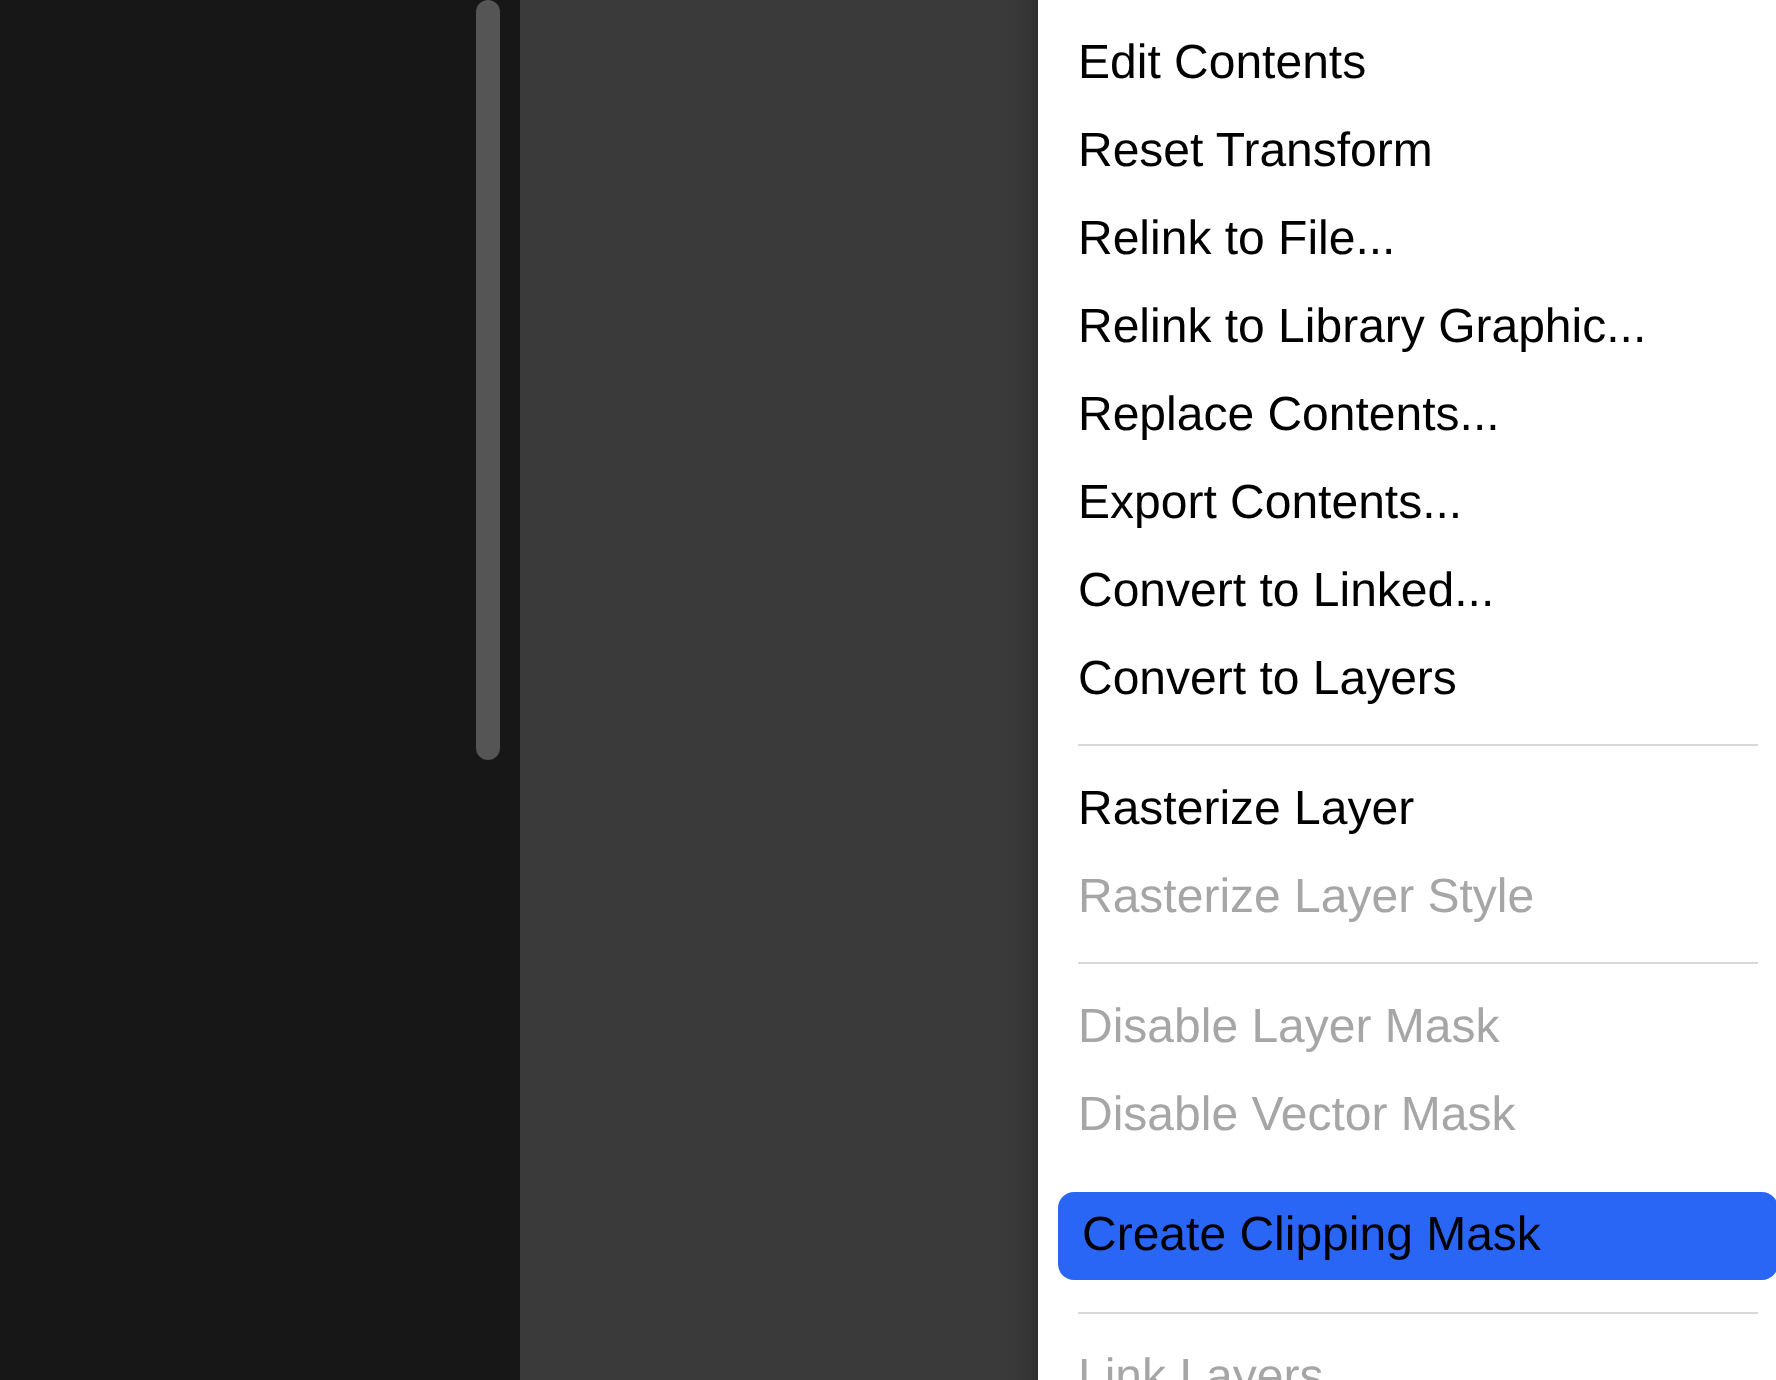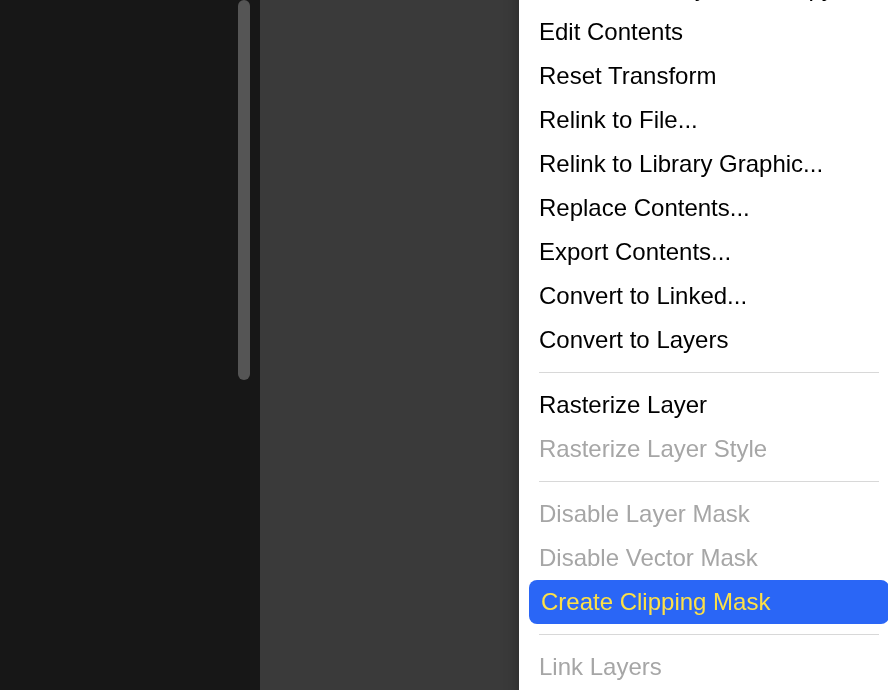--- a/index.html
+++ b/index.html
@@ -65,21 +65,21 @@
     position:absolute; right:2px; bottom:2px; width:22px; height:22px; border:2px solid #444;
   }
   .vector-badge::before { content:""; position:absolute; left:-3px; top:-3px; width:5px; height:5px; background:#444; }
   .vector-badge::after { content:""; position:absolute; right:-3px; bottom:-3px; width:5px; height:5px; background:#444; }
   .yellow-dot { position:absolute; left:14px; top:16px; width:22px; height:22px; border-radius:50%; background:#f5d04b; }
 
   
   .context-menu { position: absolute; left: 519px; top: -40px; width: 380px; background: #fff; border-radius: 0; box-shadow: -2px 2px 12px rgba(0,0,0,0.25); padding: 6px 0; }
   .context-menu .mi { font-size: 24px; color: #000; padding: 8px 20px 8px 20px; white-space: nowrap; cursor: default; }
   .context-menu .mi.disabled { color: #a6a6a6; }
-  .context-menu .mi.highlight { background: #2a66f6; color: #fde047; border-radius: 8px; margin: 0 10px; padding-left: 12px; padding-right: 12px; }
+  .context-menu .mi.highlight { background: #2a66f6; color: #000000; border-radius: 8px; margin: 16px 10px; padding-left: 12px; padding-right: 12px; }
   .context-menu .sep { height: 1px; background: #d8d8d8; margin: 10px 20px; }
 
   
   .eye-icon { width: 30px; height: 20px; }
   .search-icon { width: 20px; height: 20px; }
   .checker-icon { display:inline-block; width:22px; height:22px;
     background-image:
       linear-gradient(45deg,#bbb 25%,transparent 25%),
       linear-gradient(-45deg,#bbb 25%,transparent 25%),
       linear-gradient(45deg,transparent 75%,#bbb 75%),

